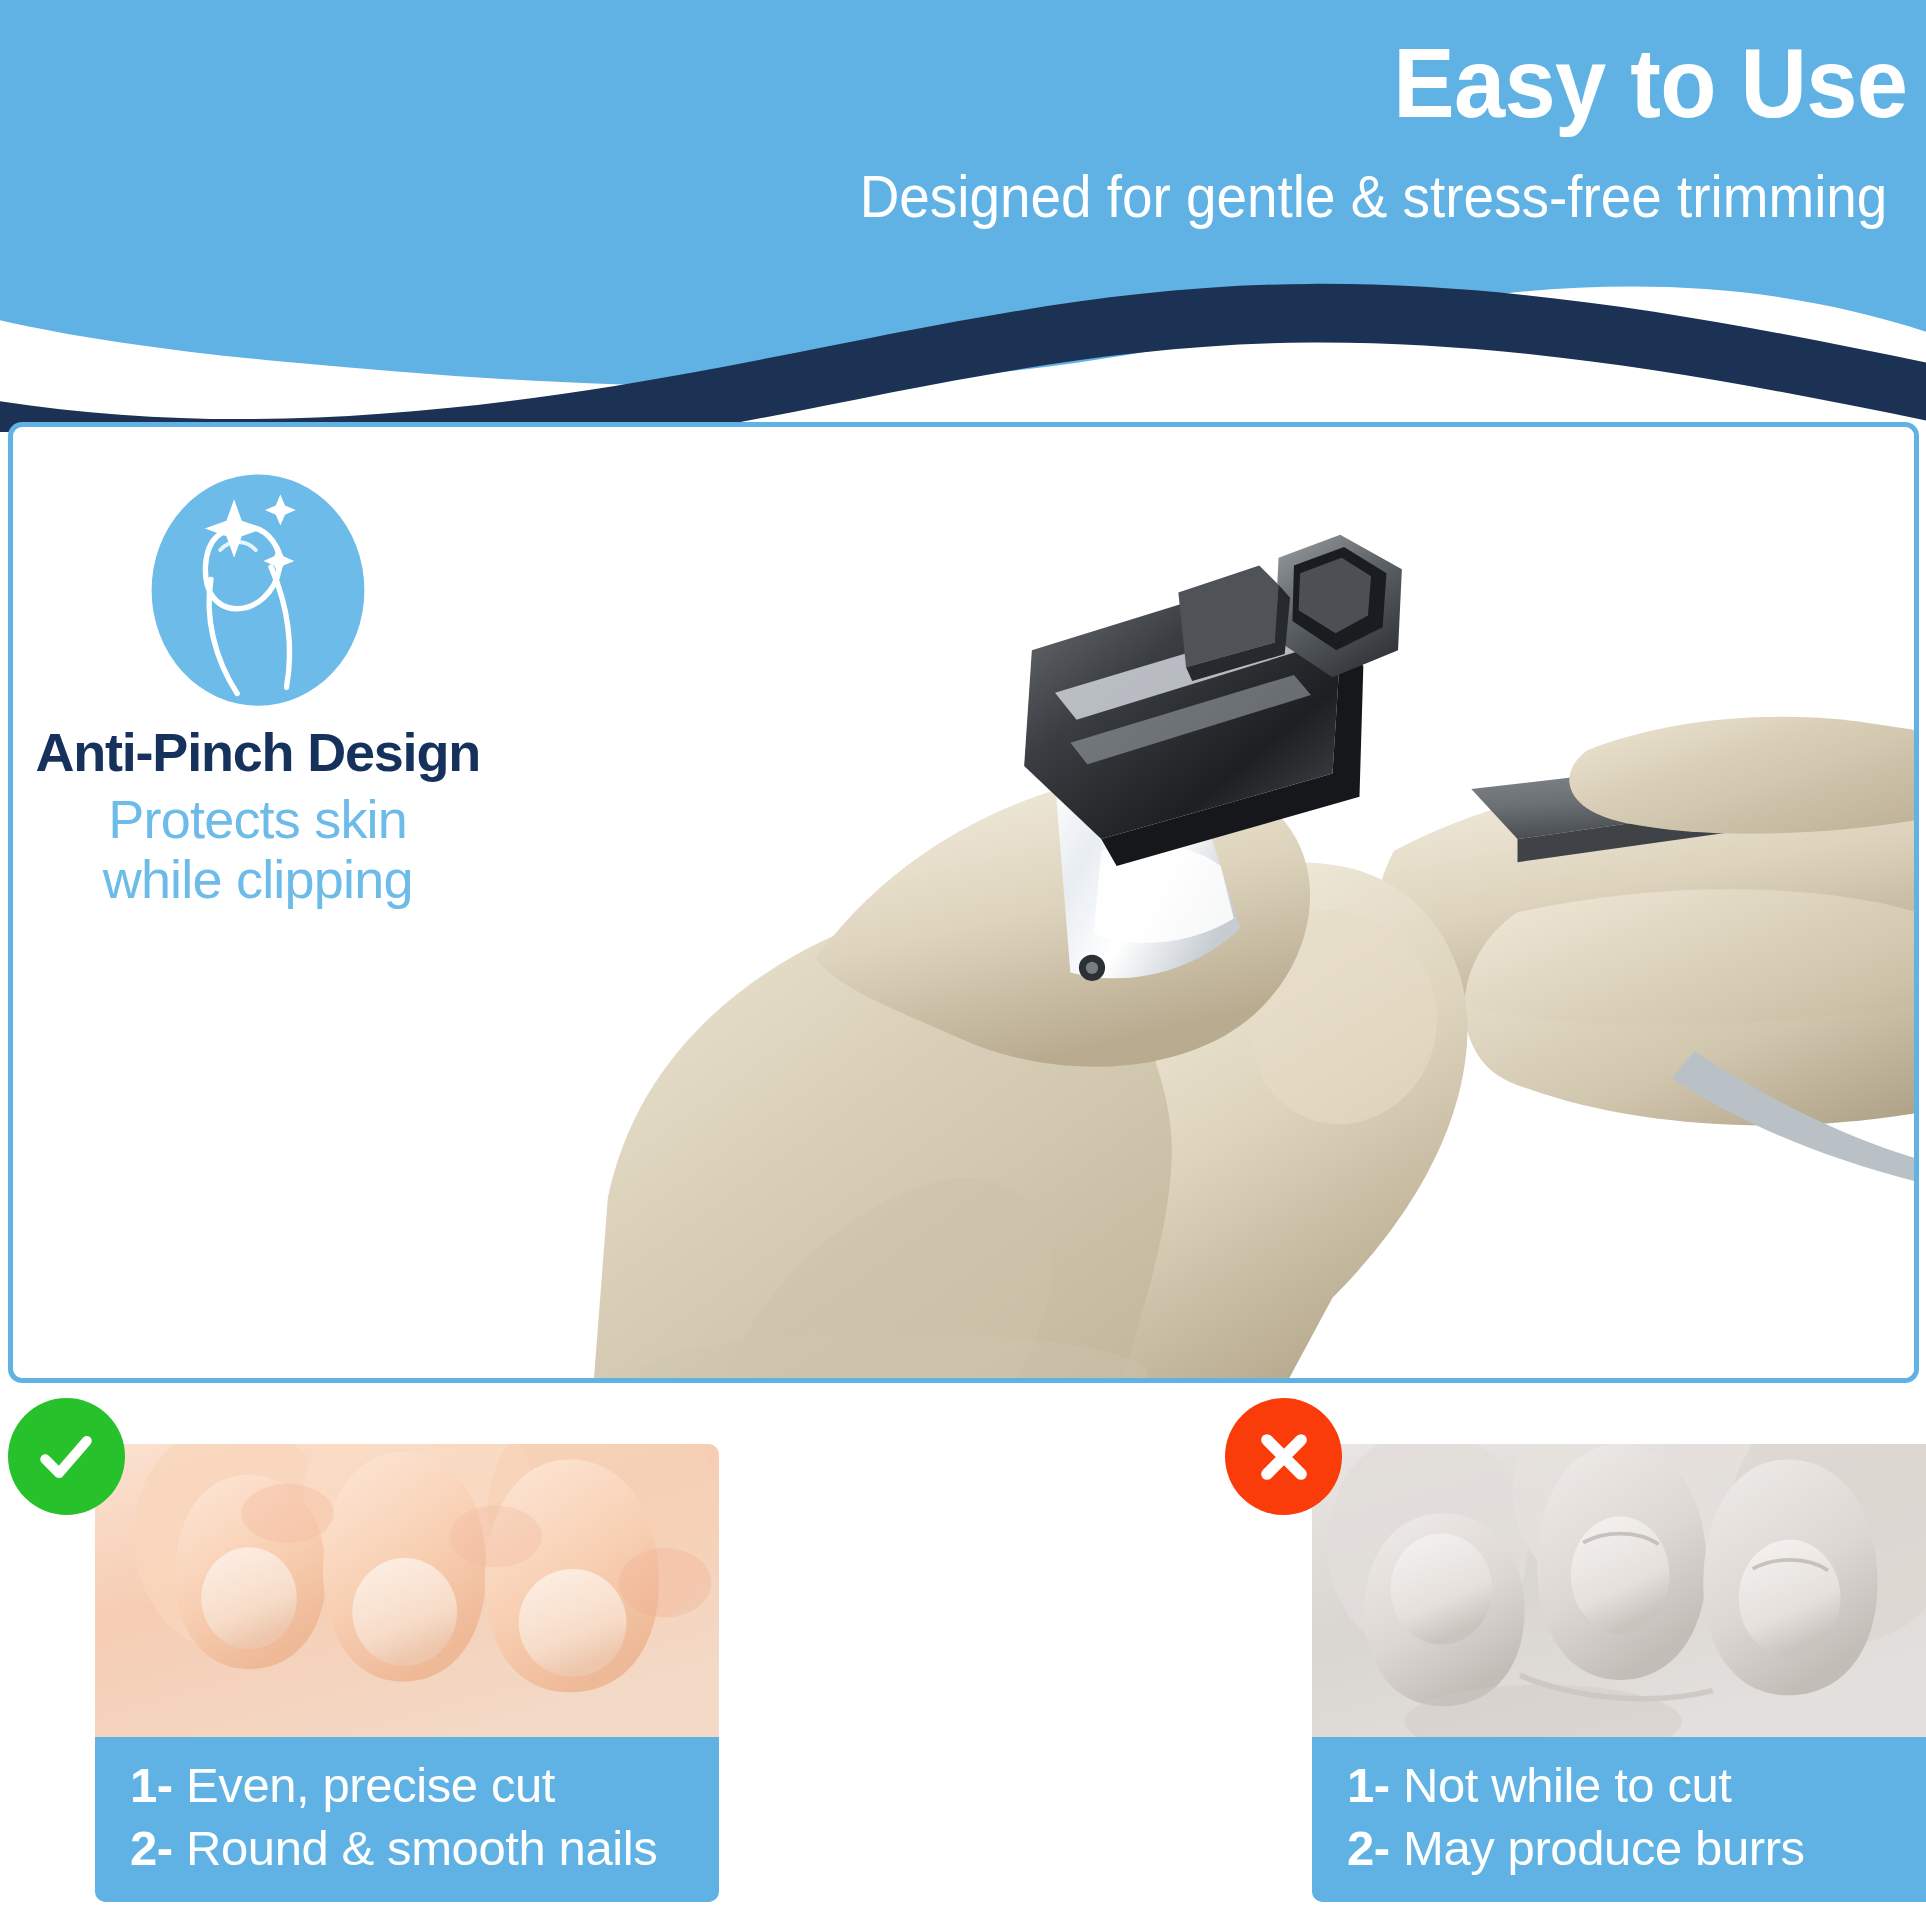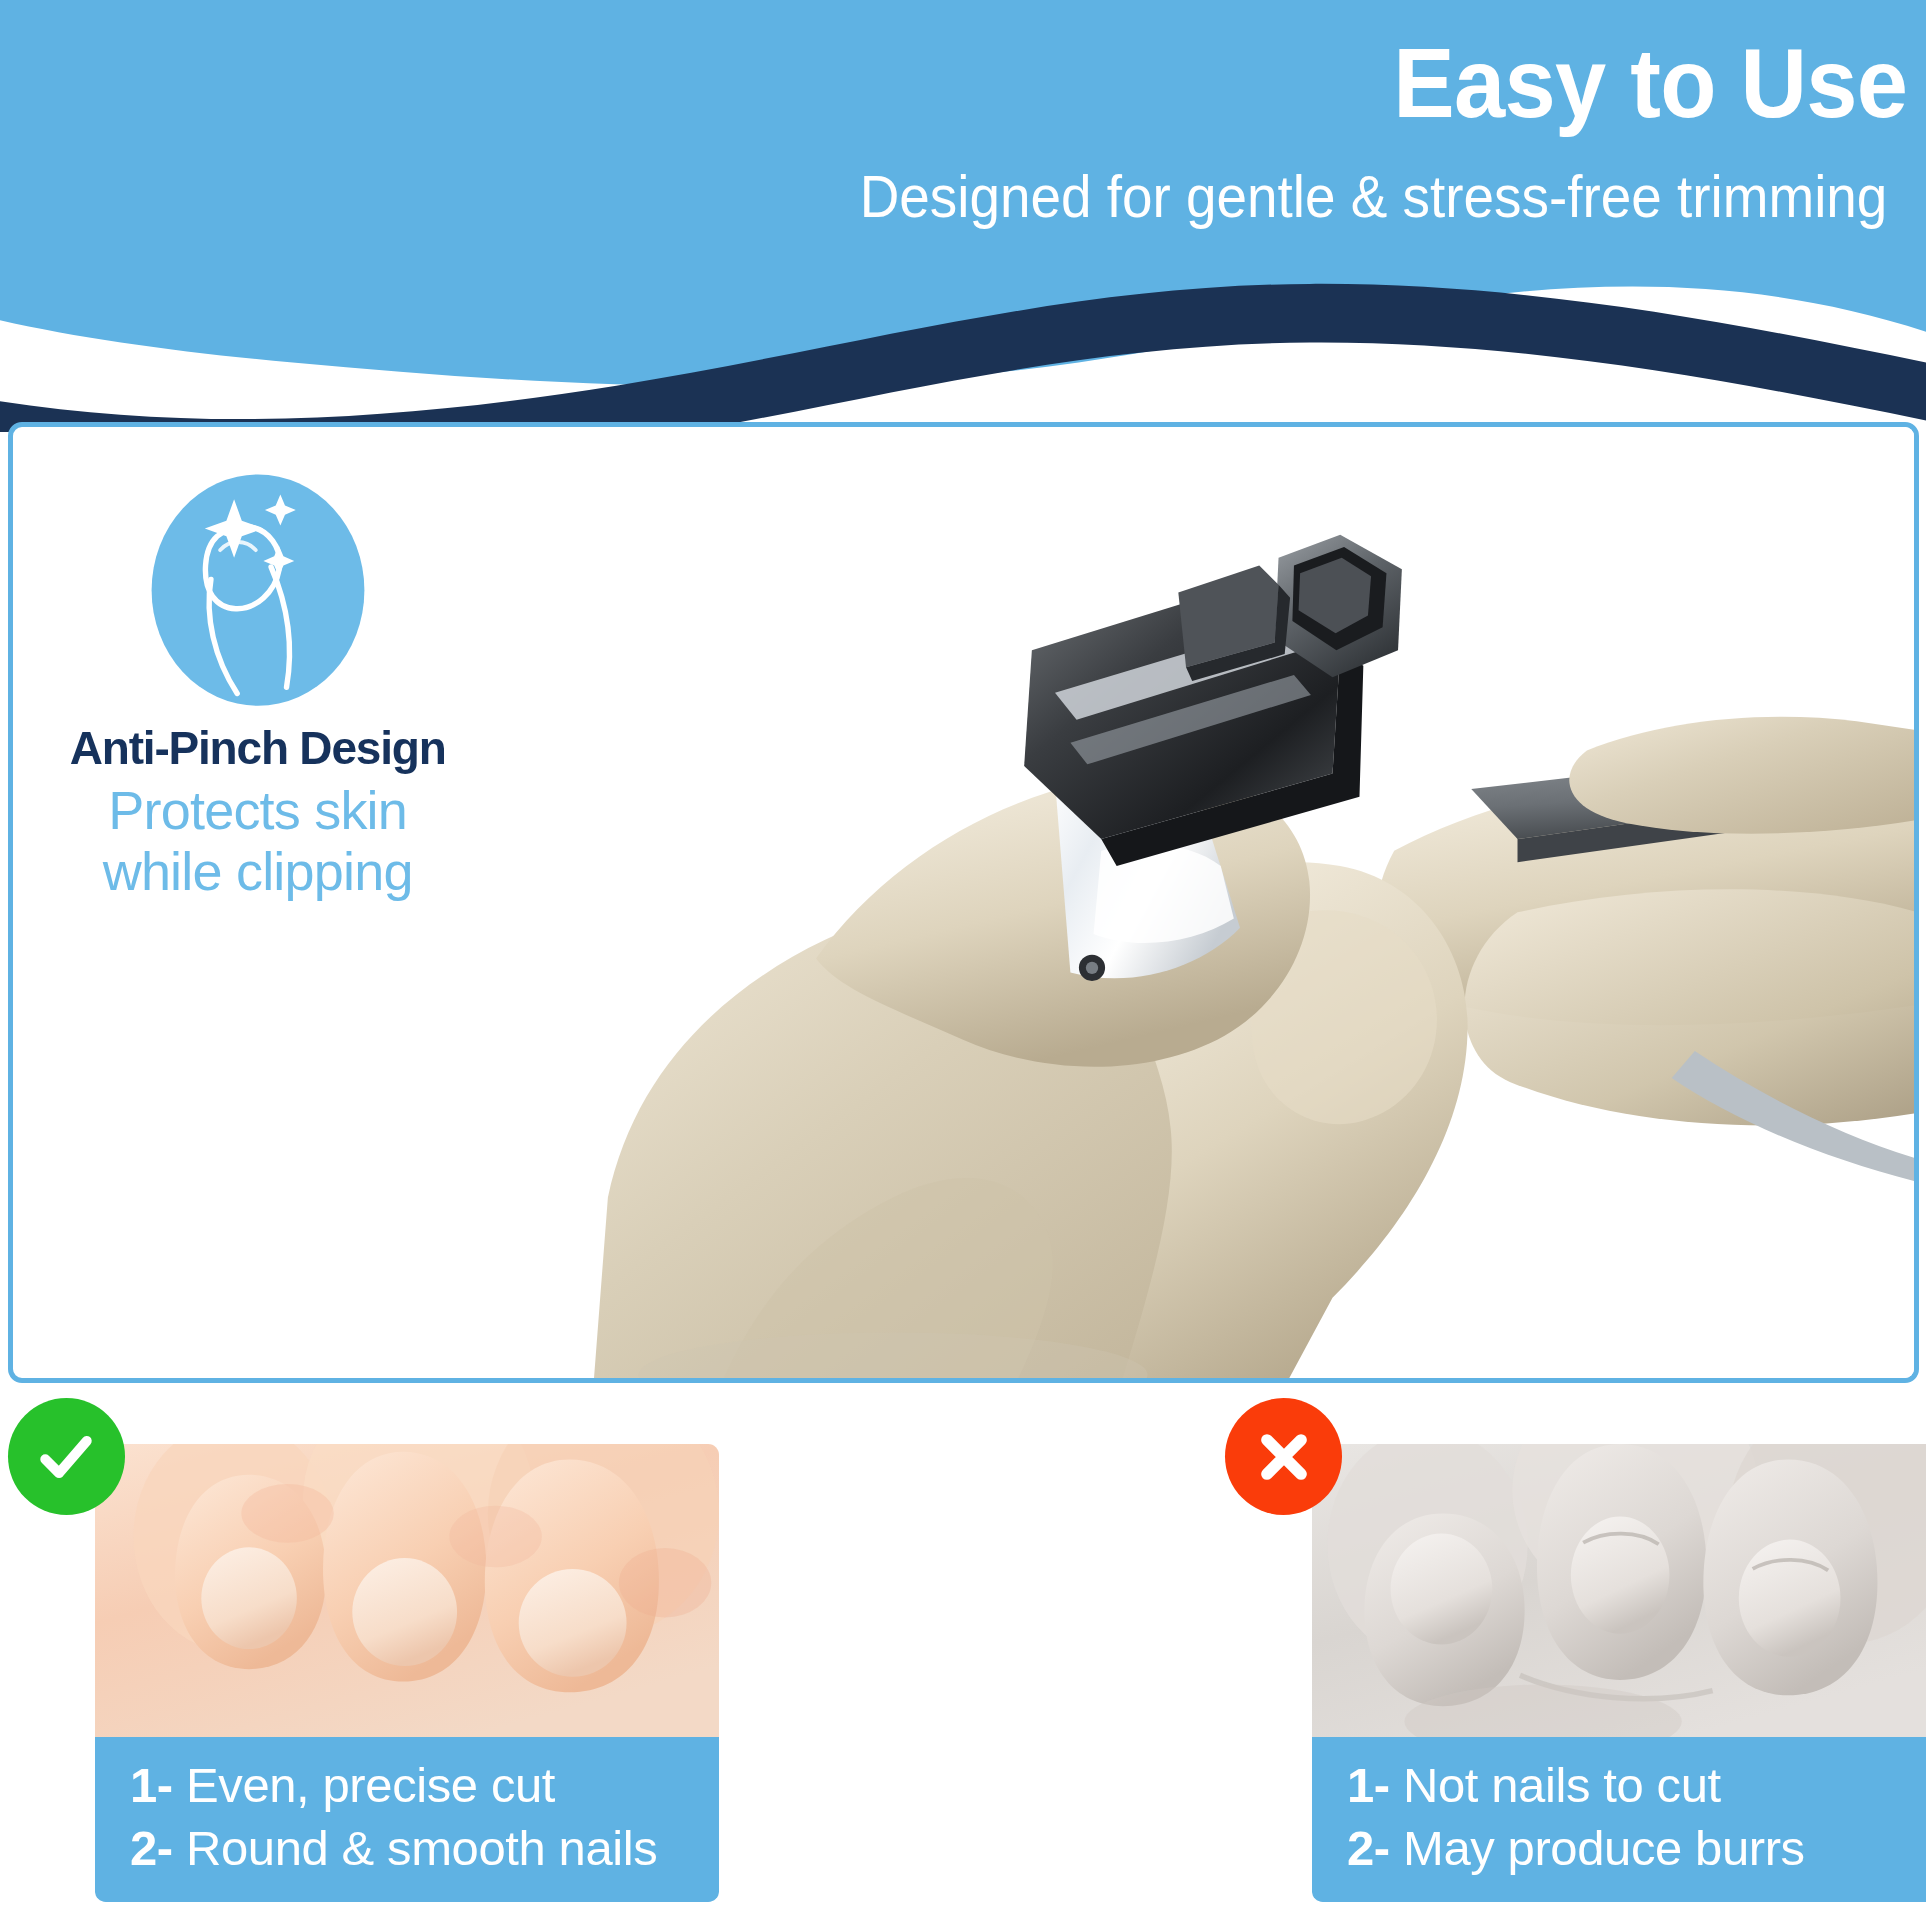--- a/index.html
+++ b/index.html
@@ -27,21 +27,21 @@
 
   
   .panel{position:absolute;left:7.7px;top:422px;width:1911px;height:961px;
          box-sizing:border-box;border:5.4px solid #5fb2e3;border-radius:14px;
          background:#ffffff;overflow:hidden;}
 
   
   .feature{position:absolute;left:14px;top:46px;width:462px;text-align:center;}
   .feature-icon{width:230px;height:239px;margin:0 auto;position:relative;}
   .feature-icon svg{display:block;width:230px;height:239px;}
-  .feature-title{margin-top:12.3px;color:#16325c;font-size:46px;font-weight:700;
+  .feature-title{margin-top:12.3px;color:#16325c;font-size:54px;font-weight:700;
                  letter-spacing:-1.2px;line-height:1.05;
                  font-family:"Liberation Sans","DejaVu Sans",sans-serif;}
   .feature-sub{margin-top:7.7px;color:#6dbbe8;font-size:54px;font-weight:400;
                line-height:1.12;letter-spacing:-0.8px;padding:0 31px;}
 
   
   .product{position:absolute;right:-4.6px;top:-7.7px;width:1356px;height:979px;}
   .product svg{display:block;width:100%;height:100%;}
 
   
@@ -297,21 +297,21 @@
           <ellipse cx="620" cy="200" rx="66" ry="76" fill="url(#gnail)"></ellipse>
           <path d="M572,162 C600,146 644,146 670,164" fill="none" stroke="#b6b0ab" stroke-width="5" opacity="0.7"></path>
 
           <path d="M270,300 C340,330 440,340 520,320" fill="none" stroke="#c0bab5" stroke-width="7" opacity="0.55"></path>
           <ellipse cx="300" cy="360" rx="180" ry="48" fill="#cfc9c4" opacity="0.4"></ellipse>
         </svg>
       </div>
       <div class="caption">
         <div class="cap-line">
           <span class="cap-num">1-</span>
-          <span>Not nails to cut</span>
+          <span>Not while to cut</span>
         </div>
         <div class="cap-line">
           <span class="cap-num">2-</span>
           <span>May produce burrs</span>
         </div>
       </div>
     </div>
 
   </div>
 </div>

